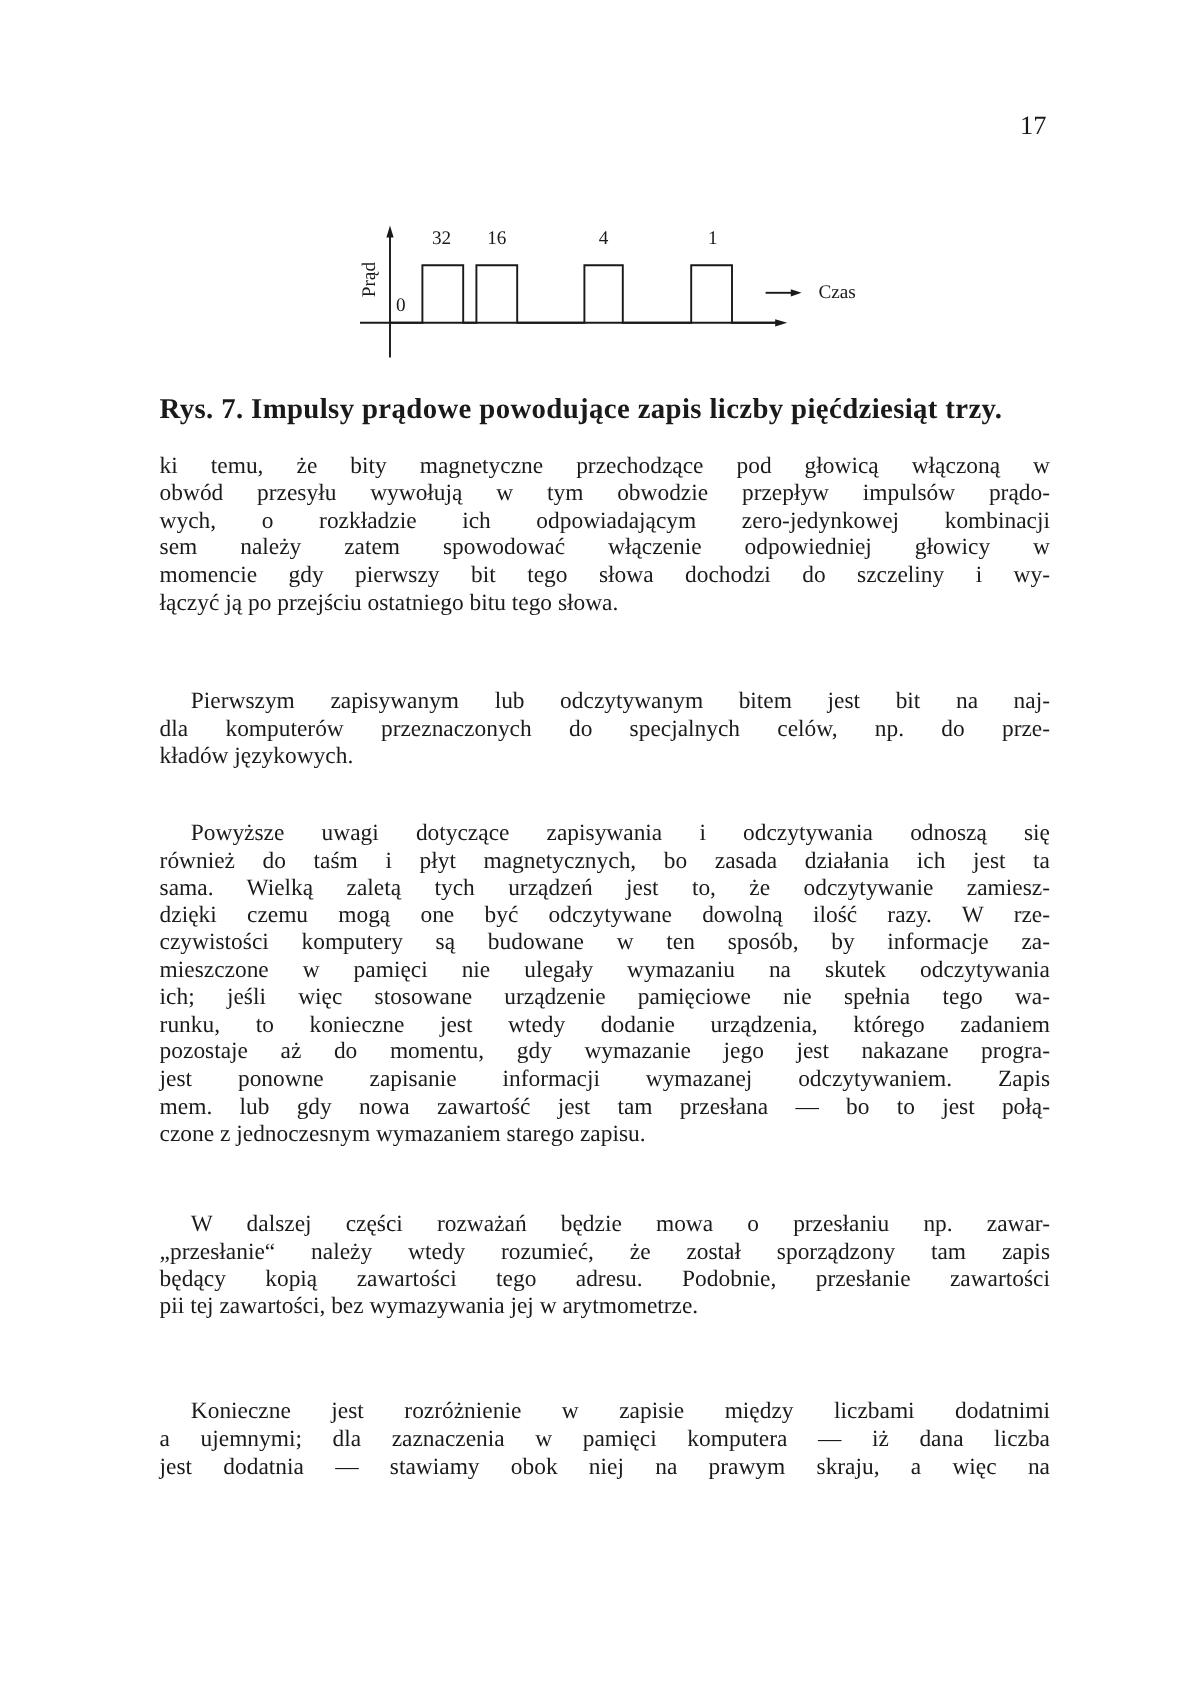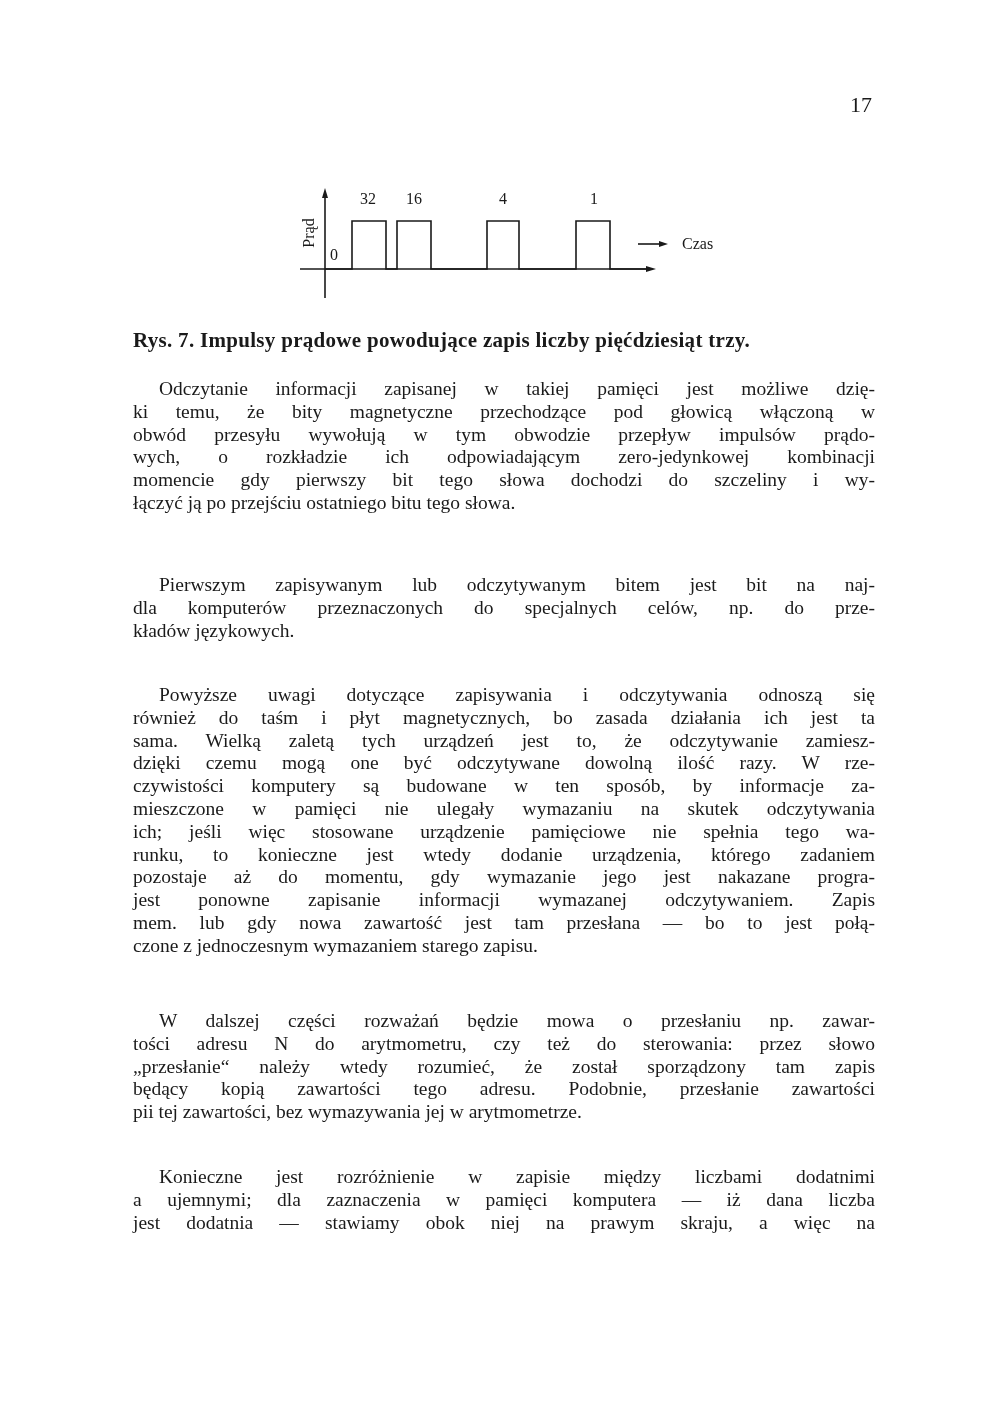--- a/index.html
+++ b/index.html
@@ -3,21 +3,21 @@
 <meta charset="utf-8">
 <style>
   html, body { margin: 0; padding: 0; background: #ffffff; }
   body { width: 1000px; height: 1420px; position: relative; overflow: hidden;
          font-family: "Liberation Serif", "DejaVu Serif", serif; color: #1a1a1a; }
   .page-number { position: absolute; left: 850px; top: 92px; font-size: 22px; }
   .figure { position: absolute; left: 290px; top: 180px; width: 440px; height: 120px; }
   .figure svg { position: absolute; left: 0; top: 0; }
   .fig-label { position: absolute; font-size: 15px; }
   .caption { position: absolute; left: 133px; top: 328px; width: 744px;
-             font-weight: bold; font-size: 21px; letter-spacing: 0.3px; white-space: nowrap; }
+             font-weight: bold; font-size: 24px; letter-spacing: 0.3px; white-space: nowrap; }
   .text { position: absolute; left: 133px; width: 742px; font-size: 19.5px; line-height: 22.8px;
           text-align: justify; }
   .text .line { display: block; text-align: justify; text-align-last: justify; height: 22.8px; white-space: nowrap; }
   .text .line.last { text-align-last: left; }
   .text .line.indent { padding-left: 26px; }
 </style>
 </head>
 <body>
 
 <div class="page-number">17</div>
@@ -43,24 +43,24 @@
   <div class="fig-label" style="left:70px; top:10px; font-size:16px;">32</div>
   <div class="fig-label" style="left:116px; top:10px; font-size:16px;">16</div>
   <div class="fig-label" style="left:209px; top:10px; font-size:16px;">4</div>
   <div class="fig-label" style="left:300px; top:10px; font-size:16px;">1</div>
   <div class="fig-label" style="left:392px; top:55px; font-size:16px;">Czas</div>
 </div>
 
 <div class="caption">Rys. 7. Impulsy prądowe powodujące zapis liczby pięćdziesiąt trzy.</div>
 
 <div class="text" style="top:378px;">
-  <span class="line indent">Odczytanie informacji zapisanej w takiej pamięci jest możliwe dzię-</span>
   <span class="line">ki temu, że bity magnetyczne przechodzące pod głowicą włączoną w</span>
   <span class="line">obwód przesyłu wywołują w tym obwodzie przepływ impulsów prądo-</span>
   <span class="line">wych, o rozkładzie ich odpowiadającym zero-jedynkowej kombinacji</span>
+  <span class="line">sem należy zatem spowodować włączenie odpowiedniej głowicy w</span>
   <span class="line">momencie gdy pierwszy bit tego słowa dochodzi do szczeliny i wy-</span>
   <span class="line last">łączyć ją po przejściu ostatniego bitu tego słowa.</span>
 </div>
 
 <div class="text" style="top:574px;">
   <span class="line indent">Pierwszym zapisywanym lub odczytywanym bitem jest bit na naj-</span>
   <span class="line">dla komputerów przeznaczonych do specjalnych celów, np. do prze-</span>
   <span class="line last">kładów językowych.</span>
 </div>
 
@@ -74,21 +74,20 @@
   <span class="line">ich; jeśli więc stosowane urządzenie pamięciowe nie spełnia tego wa-</span>
   <span class="line">runku, to konieczne jest wtedy dodanie urządzenia, którego zadaniem</span>
   <span class="line">pozostaje aż do momentu, gdy wymazanie jego jest nakazane progra-</span>
   <span class="line">jest ponowne zapisanie informacji wymazanej odczytywaniem. Zapis</span>
   <span class="line">mem. lub gdy nowa zawartość jest tam przesłana — bo to jest połą-</span>
   <span class="line last">czone z jednoczesnym wymazaniem starego zapisu.</span>
 </div>
 
 <div class="text" style="top:1010px;">
   <span class="line indent">W dalszej części rozważań będzie mowa o przesłaniu np. zawar-</span>
-  <span class="line">tości adresu N do arytmometru, czy też do sterowania: przez słowo</span>
   <span class="line">„przesłanie“ należy wtedy rozumieć, że został sporządzony tam zapis</span>
   <span class="line">będący kopią zawartości tego adresu. Podobnie, przesłanie zawartości</span>
   <span class="line last">pii tej zawartości, bez wymazywania jej w arytmometrze.</span>
 </div>
 
 <div class="text" style="top:1166px;">
   <span class="line indent">Konieczne jest rozróżnienie w zapisie między liczbami dodatnimi</span>
   <span class="line">a ujemnymi; dla zaznaczenia w pamięci komputera — iż dana liczba</span>
   <span class="line">jest dodatnia — stawiamy obok niej na prawym skraju, a więc na</span>
 </div>

